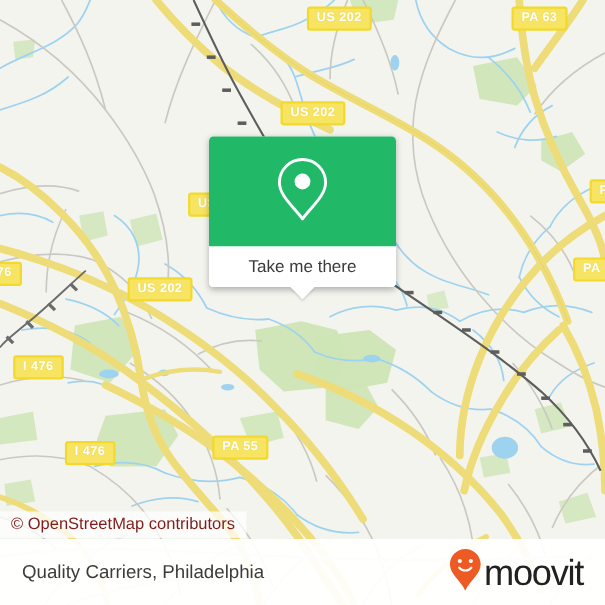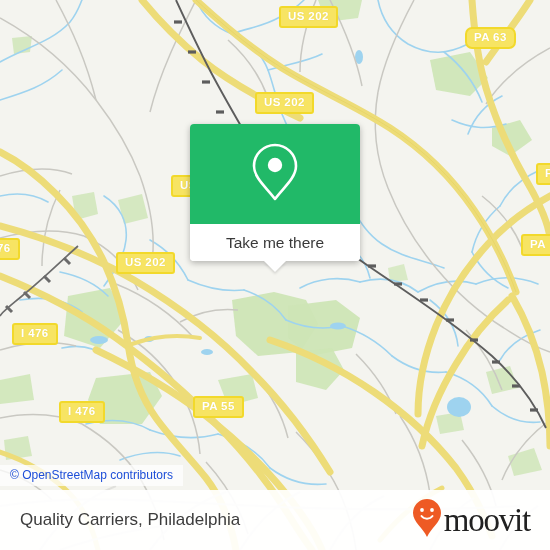--- a/index.html
+++ b/index.html
@@ -91,22 +91,22 @@
     filter: drop-shadow(0 2px 1px rgba(0,0,0,0.13));
   }
 
   
   #attribution {
     position: absolute;
     left: 0;
     top: 465px;
     padding: 3px 10px 4px 10px;
     background: rgba(255,255,255,0.74);
-    font-size: 12px;
-    color: #1d4ed8;
+    font-size: 15px;
+    color: #7f1d1d;
     font-family: "Liberation Sans", sans-serif;
     white-space: nowrap;
   }
 
   
   #bottombar {
     position: absolute;
     left: 0;
     top: 490px;
     width: 550px;
@@ -126,21 +126,21 @@
   }
   #brand {
     display: flex;
     align-items: center;
     gap: 2px;
   }
   #brand-word {
     font-size: 33px;
     color: #212121;
     letter-spacing: -1.2px;
-    font-family: Liberation Serif, serif;
+    font-family: Liberation Sans, sans-serif;
     line-height: 33px;
   }
 </style>
 </head>
 <body>
 
 <div id="screen">
 
   <div id="map">
     <svg viewBox="0 0 550 550" xmlns="http://www.w3.org/2000/svg">
@@ -356,21 +356,21 @@
                    C 380 510, 450 510, 520 506"></path>
           <path d="M60 550 C 100 536, 150 526, 200 522"></path>
           <path d="M500 550 C 510 532, 522 516, 538 506"></path>
         </g>
 
       </g>
     </svg>
   </div>
 
   <div class="shield" style="left:279px; top:6px;">US 202</div>
-  <div class="shield" style="left:465px; top:27px;border-radius:7px;">PA 63</div>
+  <div class="shield" style="left:465px; top:6px;">PA 63</div>
   <div class="shield" style="left:255px; top:92px;">US 202</div>
   <div class="shield" style="left:171px; top:175px;">US</div>
   <div class="shield" style="left:536px; top:163px;">P</div>
   <div class="shield" style="left:-12px; top:238px;">76</div>
   <div class="shield" style="left:116px; top:252px;">US 202</div>
   <div class="shield" style="left:521px; top:234px;">PA</div>
   <div class="shield" style="left:12px;  top:323px;">I 476</div>
   <div class="shield" style="left:59px;  top:401px;">I 476</div>
   <div class="shield" style="left:193px; top:396px;">PA 55</div>
 

